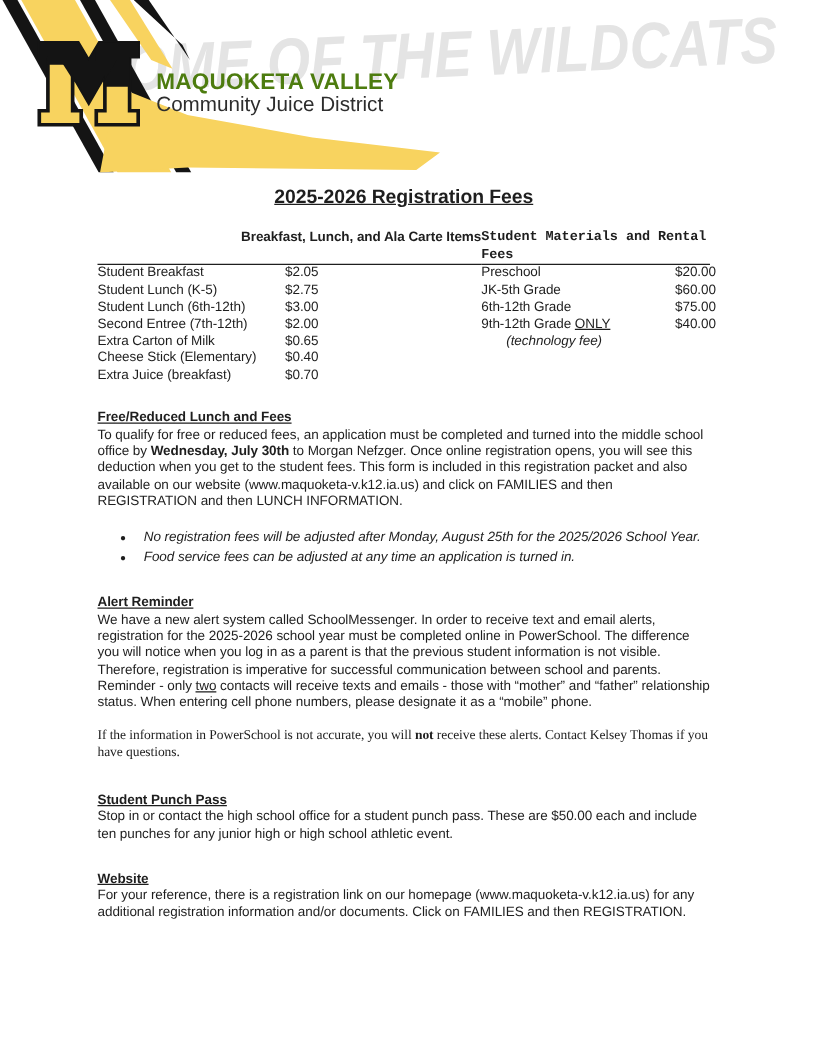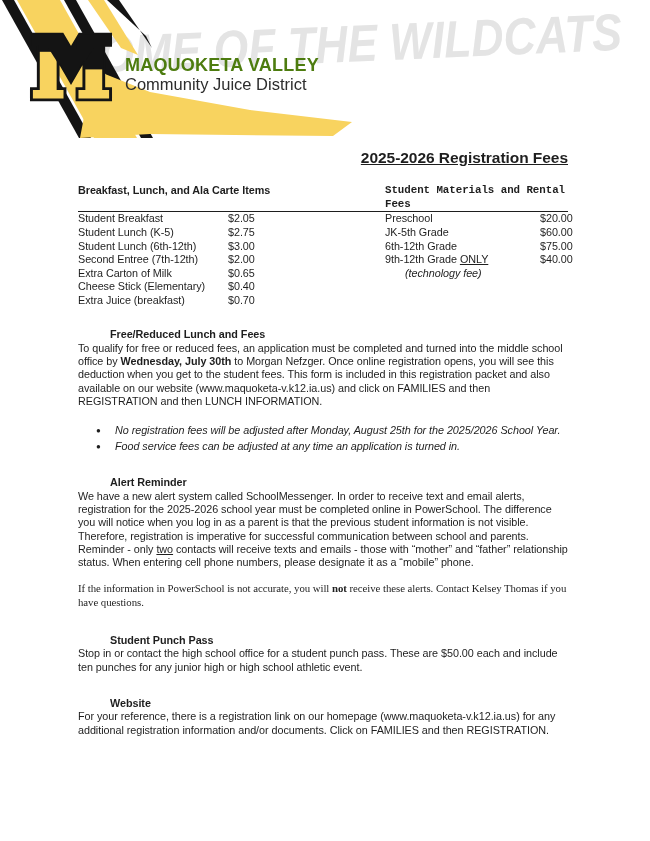--- a/index.html
+++ b/index.html
@@ -9,35 +9,35 @@
 
   
   .header{position:relative;width:650px;height:138px;}
   .header svg{position:absolute;left:0;top:0;display:block;}
   .district{position:absolute;left:125px;top:56px;line-height:1.08;}
   .district-name{font-size:18px;font-weight:bold;color:#4d7c0f;letter-spacing:.2px;}
   .district-sub{font-size:16.5px;color:#2d2d2d;margin-top:1px;}
 
   
   .content{padding:0 82px 0 78px;font-size:10.8px;line-height:13.3px;letter-spacing:-.05px;}
-  .doc-title{margin-top:13px;text-align:right;font-size:15.5px;font-weight:bold;
+  .doc-title{margin-top:13px;text-align:center;font-size:15.5px;font-weight:bold;
              text-decoration:underline;}
 
   .fees{margin-top:20px;}
   .fee-row{display:grid;grid-template-columns:150px 157px 155px 1fr;}
   .fee-head{font-weight:bold;}
-  .fee-head .lh{grid-column:1/3;border-bottom:1.3px solid #1e1e1e;padding-bottom:11px;}
+  .fee-head .lh{grid-column:1/3;border-bottom:1.3px solid #1e1e1e;padding-bottom:11px;text-align:right;}
   .fee-head .rh{grid-column:3/5;border-bottom:1.3px solid #1e1e1e;padding-bottom:0;font-family:Liberation Mono, monospace;}
   .fee-row{margin-top:0;}
   .fee-row + .fee-row{margin-top:.35px;}
   .rp{text-align:center;}
   .tech-note{font-style:italic;padding-left:20px;}
   u{text-decoration:underline;}
 
-  .sec-h{font-weight:bold;margin-left:32px;}
+  .sec-h{font-weight:bold;text-decoration:underline;}
   .free{margin-top:21px;}
   .bullets{margin:15px 0 0 0;padding:0;list-style:none;font-style:italic;}
   .bullets li{position:relative;padding-left:37px;line-height:15.6px;}
   .bullets li .dot{position:absolute;left:18px;top:0;font-size:8px;font-style:normal;}
   .alert{margin-top:22px;}
   .p2{margin-top:13px;font-family:Liberation Serif, serif;}
   .punch{margin-top:25px;}
   .website{margin-top:23px;}
   b{font-weight:bold;}
 </style>

